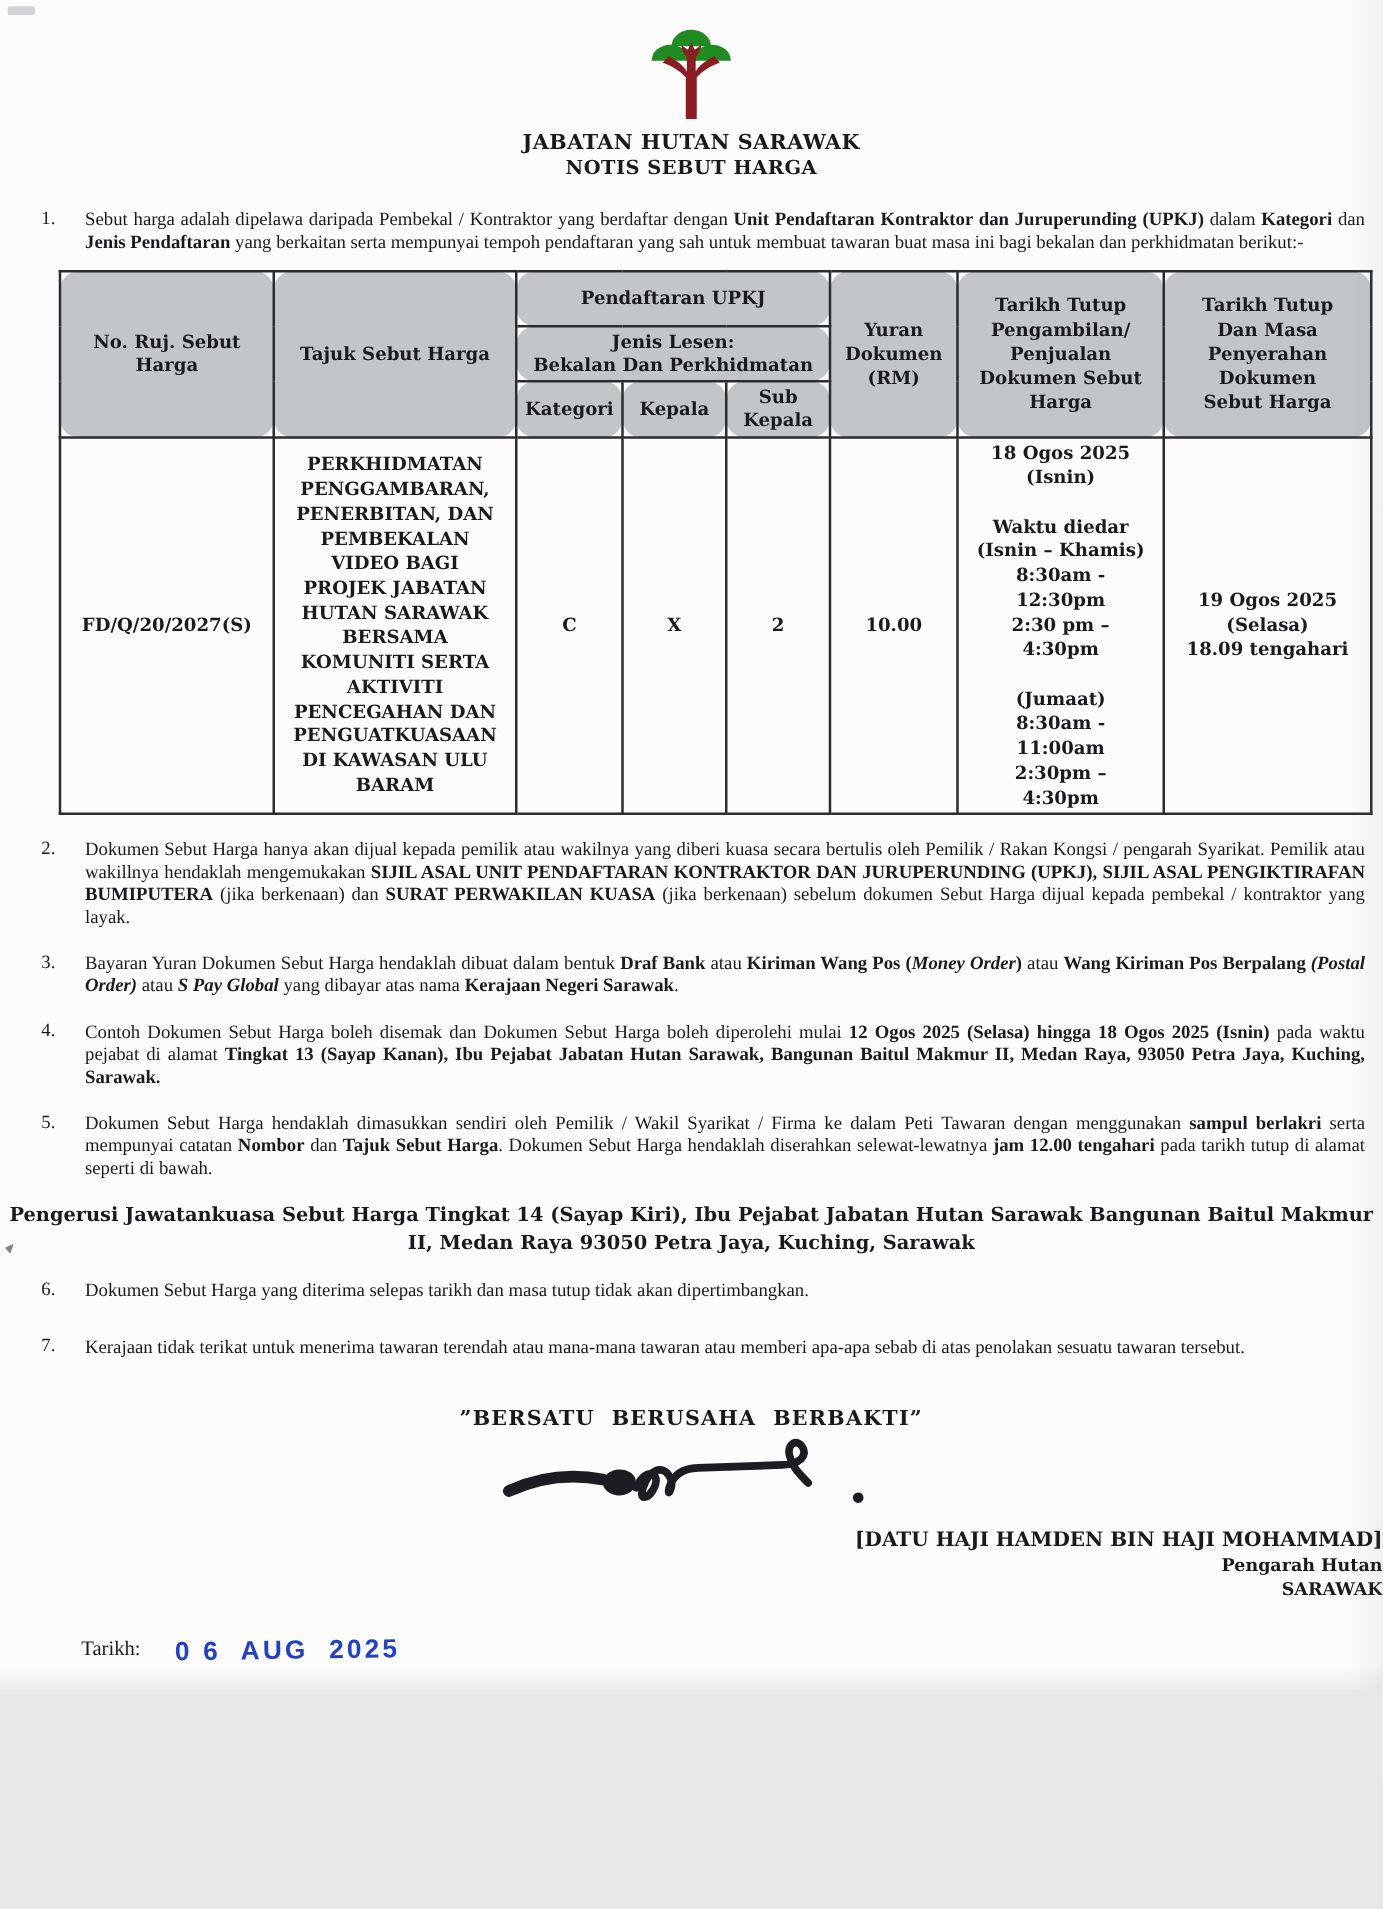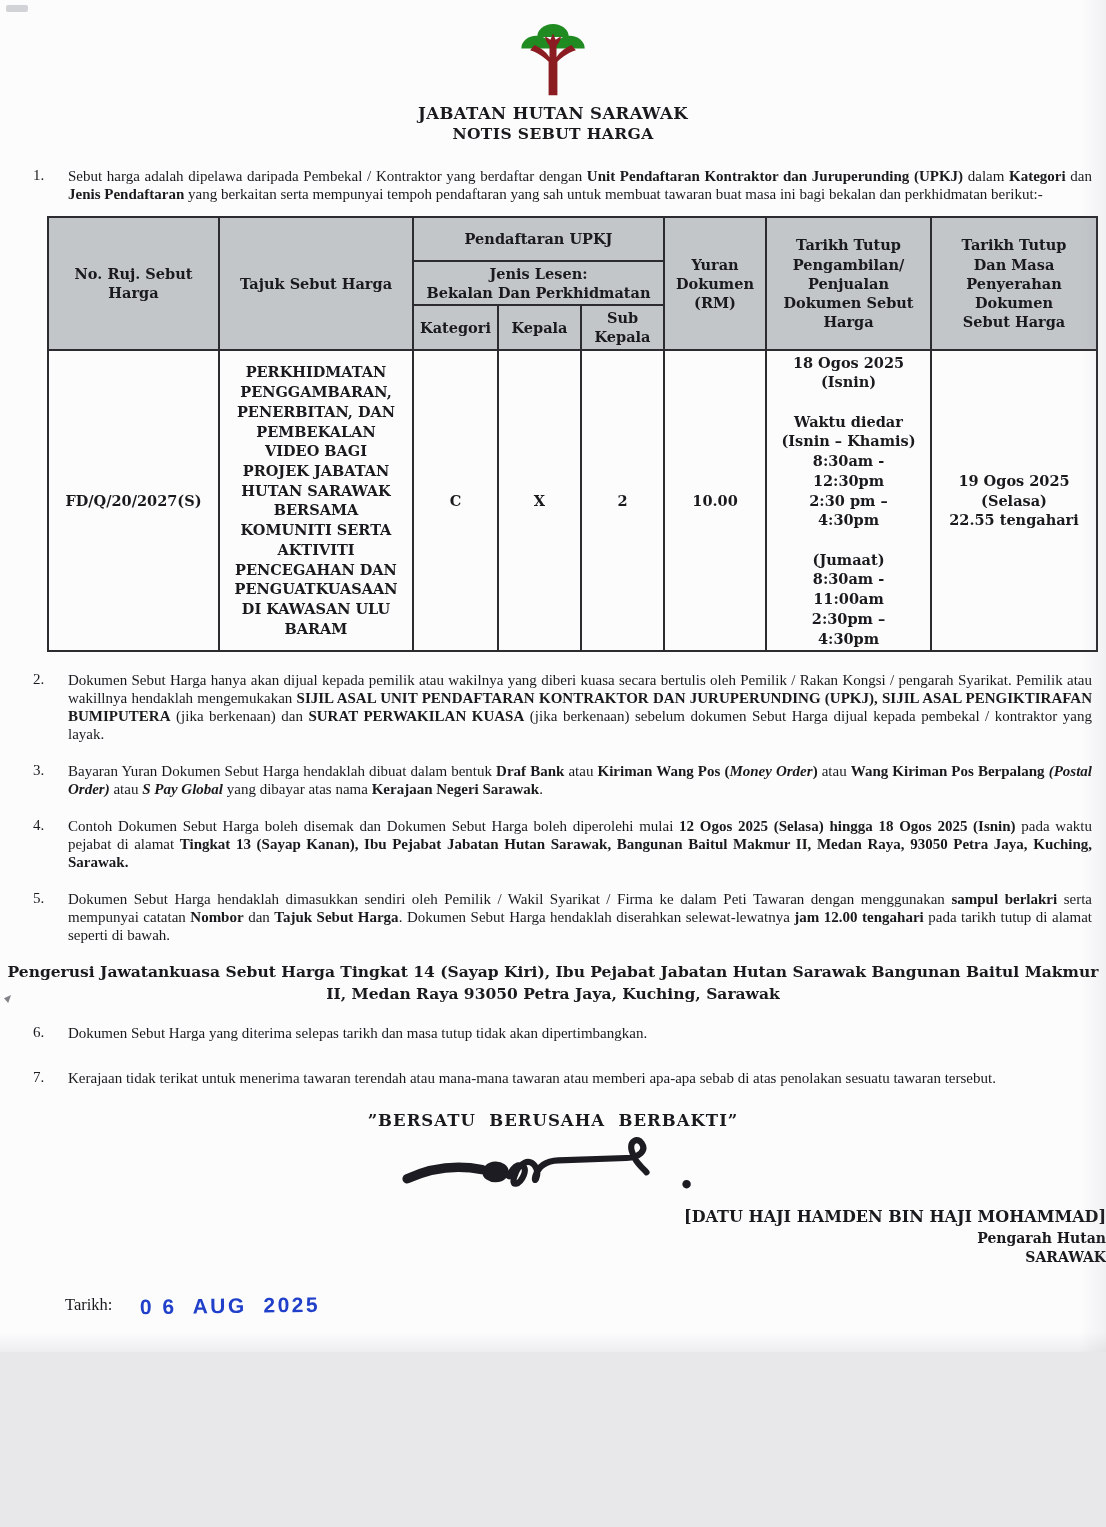--- a/index.html
+++ b/index.html
@@ -29,33 +29,33 @@
   .ptext{flex:1;font-size:15px;line-height:1.2;text-align:justify;}
   .mt-p1{margin-top:24px;}
   .mt-std{margin-top:19px;}
   .mt-big{margin-top:27px;}
 
   
   table.notice{border-collapse:collapse;table-layout:fixed;width:1049px;margin:13px 0 0 47px;
     font-family:"DejaVu Serif",serif;}
   table.notice th, table.notice td{border:2px solid #2c2c30;text-align:center;vertical-align:middle;
     white-space:pre-line;padding:2px 4px;}
-  table.notice th{font-weight:bold;font-size:14.5px;line-height:1.32;}
+  table.notice th{font-weight:bold;font-size:14.5px;line-height:1.32;border-radius:15px;}
   table.notice td{font-weight:bold;font-size:14.5px;line-height:1.36;}
   .h-upkj{height:44px;}
   .h-jenis{height:40px;}
   .h-sub{height:38px;}
   td.cell-title{line-height:1.4;}
   td.cell-dates{line-height:1.38;}
   tr.body-row{height:288px;}
 
   
   .address-block{font-family:"DejaVu Serif",serif;text-align:center;font-weight:bold;font-size:15.5px;
     line-height:1.42;margin-top:17px;}
-  .motto{text-align:center;margin-top:24px;font-family:"DejaVu Serif",serif;}
+  .motto{text-align:center;margin-top:38px;font-family:"DejaVu Serif",serif;}
   .motto-1{font-weight:bold;font-size:16.5px;letter-spacing:1px;white-space:pre;}
   .motto-2{font-weight:bold;font-style:italic;font-size:15.5px;margin-top:5px;letter-spacing:.5px;}
   .sig-wrap{text-align:center;margin-top:6px;}
   .sig-wrap svg{transform:rotate(-2deg);}
   .signatory{text-align:right;font-family:"DejaVu Serif",serif;font-weight:bold;line-height:1.4;}
   .signatory .name{font-size:16px;}
   .signatory .pos{font-size:14px;}
 
   
   .date-row{margin:26px 0 15px 65px;font-size:16.5px;}
@@ -160,21 +160,21 @@
 2:30 pm –
 4:30pm
 
 (Jumaat)
 8:30am -
 11:00am
 2:30pm –
 4:30pm</td>
         <td class="cell-dates">19 Ogos 2025
 (Selasa)
-22.55 tengahari</td>
+18.09 tengahari</td>
       </tr>
     </tbody>
   </table>
 
   <div class="para mt-std">
     <span class="pnum">2.</span>
     <div class="ptext"><span>Dokumen Sebut Harga hanya akan dijual kepada pemilik atau wakilnya yang diberi kuasa secara bertulis oleh Pemilik / Rakan Kongsi / pengarah Syarikat. Pemilik atau wakillnya hendaklah mengemukakan </span><span style="font-weight: bold;">SIJIL ASAL UNIT PENDAFTARAN KONTRAKTOR DAN JURUPERUNDING (UPKJ), SIJIL ASAL PENGIKTIRAFAN BUMIPUTERA</span><span> (jika berkenaan) dan </span><span style="font-weight: bold;">SURAT PERWAKILAN KUASA</span><span> (jika berkenaan) sebelum dokumen Sebut Harga dijual kepada pembekal / kontraktor yang layak.</span></div>
   </div>
 
   <div class="para mt-std">

